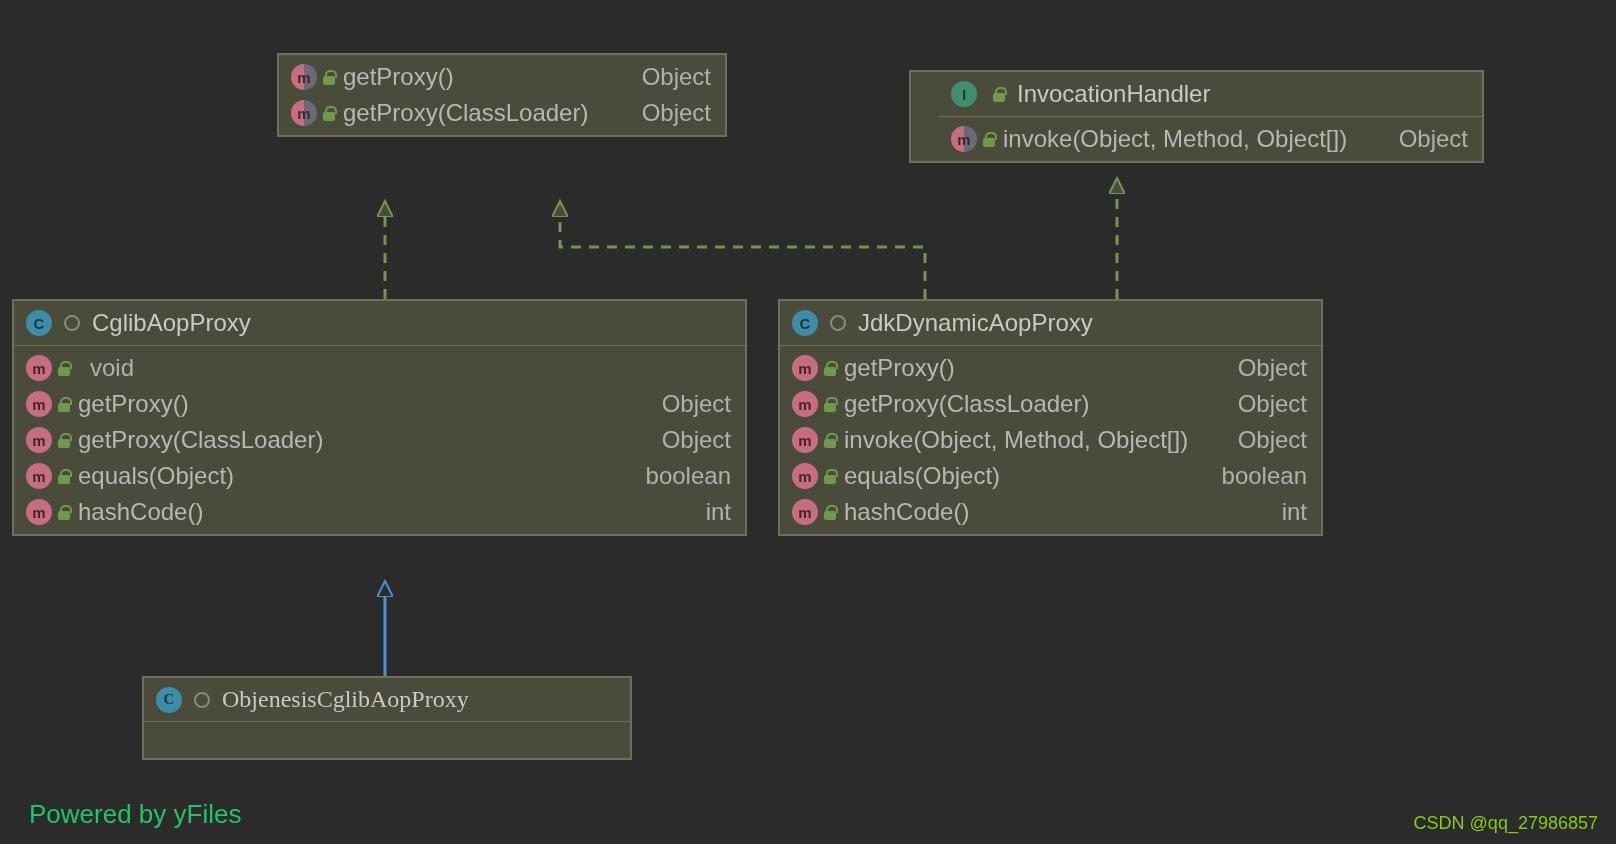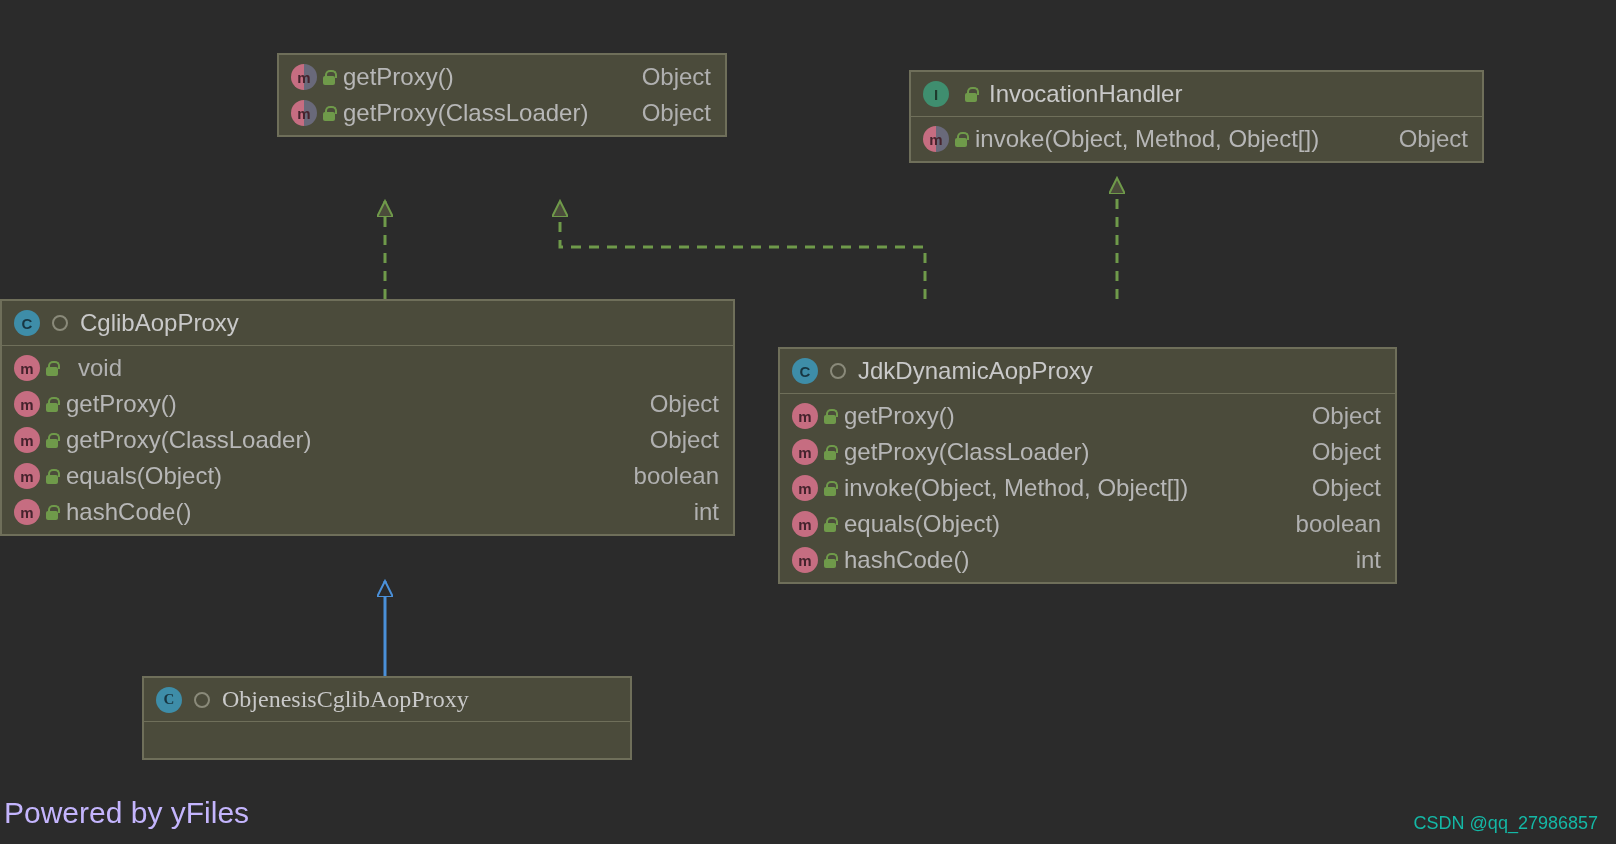--- a/index.html
+++ b/index.html
@@ -114,28 +114,28 @@
   .dot-open{
     display:inline-block;
     width:12px;height:12px;
     border:2px solid #8a8a7a;
     border-radius:50%;
     margin-right:2px;
     flex:0 0 auto;
   }
   .watermark-left{
     position:absolute;
-    left:4px; bottom:14px;
-    color:#c4b5fd;
-    font-size:30px;
+    left:29px; bottom:14px;
+    color:#22c55e;
+    font-size:26px;
   }
   .watermark-right{
     position:absolute;
     right:18px; bottom:10px;
-    color:#14b8a6;
+    color:#84cc16;
     font-size:18px;
   }
 </style>
 </head>
 <body>
 <div class="canvas">
 
 <svg class="connectors">
   <defs>
 
@@ -167,37 +167,37 @@
     </div>
     <div class="member">
       <span class="ico ico-method half"></span>
       <span class="lock"></span>
       <span class="sig">getProxy(ClassLoader)</span>
       <span class="ret">Object</span>
     </div>
   </div>
 </div>
 
-<div class="uml" style="left:909px; top:70px; width:575px;">
+<div class="uml" style="left:909px; top:70px; width:575px;padding-left:28px;">
   <div class="title">
     <span class="ico ico-interface"></span>
     <span class="lock"></span>
     <span>InvocationHandler</span>
   </div>
   <div class="body">
     <div class="member">
       <span class="ico ico-method half"></span>
       <span class="lock"></span>
       <span class="sig">invoke(Object, Method, Object[])</span>
       <span class="ret">Object</span>
     </div>
   </div>
 </div>
 
-<div class="uml" style="left:0; top:299px; width:735px;">
+<div class="uml" style="left:12px; top:299px; width:735px;">
   <div class="title">
     <span class="ico ico-class"></span>
     <span class="dot-open"></span>
     <span>CglibAopProxy</span>
   </div>
   <div class="body">
     <div class="member">
       <span class="ico ico-method"></span>
       <span class="lock"></span>
       <span class="ret">void</span>
@@ -222,21 +222,21 @@
     </div>
     <div class="member">
       <span class="ico ico-method"></span>
       <span class="lock"></span>
       <span class="sig">hashCode()</span>
       <span class="ret">int</span>
     </div>
   </div>
 </div>
 
-<div class="uml" style="left:778px; top:299px; width:619px;margin-top:48px;">
+<div class="uml" style="left:778px; top:299px; width:545px;">
   <div class="title">
     <span class="ico ico-class"></span>
     <span class="dot-open"></span>
     <span>JdkDynamicAopProxy</span>
   </div>
   <div class="body">
     <div class="member">
       <span class="ico ico-method"></span>
       <span class="lock"></span>
       <span class="sig">getProxy()</span>

